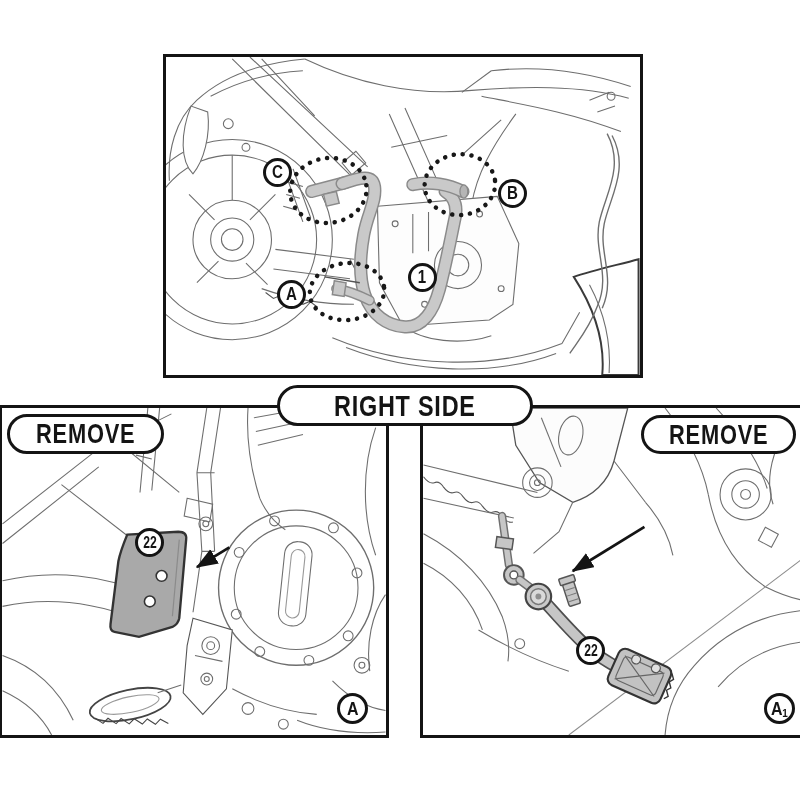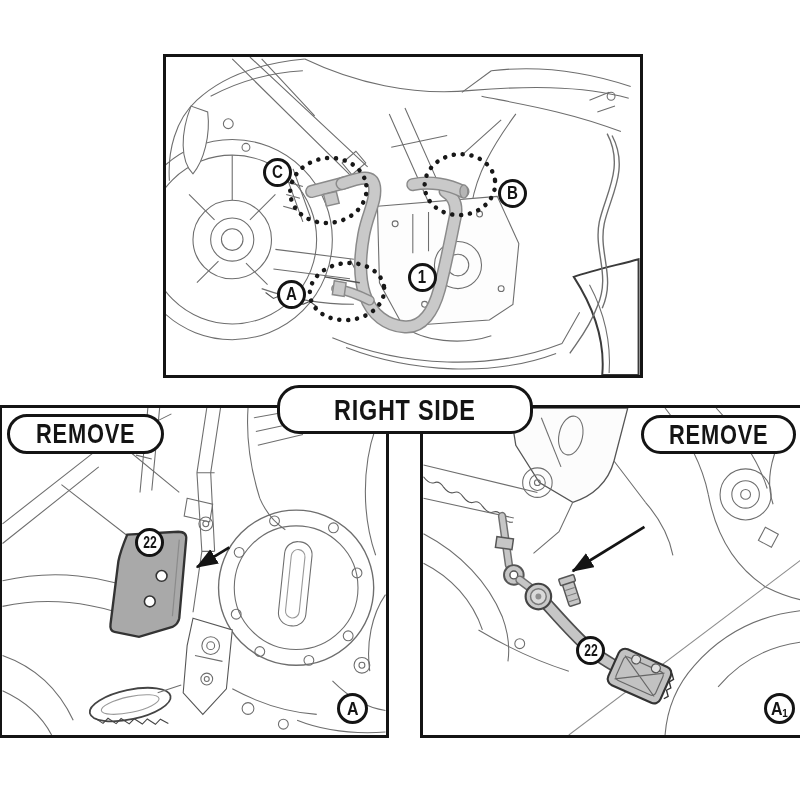--- a/index.html
+++ b/index.html
@@ -6,21 +6,21 @@
   .page{position:relative;width:800px;height:800px;background:#ffffff;overflow:hidden;
         font-family:"Liberation Sans",sans-serif;}
   .panel{position:absolute;background:#ffffff;border:3px solid #141414;box-sizing:border-box;z-index:1;overflow:hidden;}
   #panel-top{left:163px;top:54px;width:480px;height:324px;}
   #panel-bl{left:-1px;top:405px;width:390px;height:333px;}
   #panel-br{left:420px;top:405px;width:388px;height:333px;}
   .panel svg{display:block;width:100%;height:100%;}
   .pill{position:absolute;background:#ffffff;border:3px solid #141414;border-radius:22px;
         display:flex;align-items:center;justify-content:center;box-sizing:border-box;z-index:6;}
   .pill span{display:inline-block;font-weight:700;transform:scaleX(0.78);letter-spacing:1px;color:#141414;white-space:nowrap;}
-  #pill-right-side{left:277px;top:385px;width:256px;height:49px;}
+  #pill-right-side{left:277px;top:385px;width:256px;height:41px;}
   #pill-right-side span{font-size:30px;}
   #pill-remove-left{left:7px;top:414px;width:157px;height:40px;}
   #pill-remove-right{left:641px;top:415px;width:155px;height:39px;}
   .pill.remove span{font-size:28px;}
   .badge{position:absolute;background:#ffffff;border:3px solid #141414;border-radius:50%;
          display:flex;align-items:center;justify-content:center;box-sizing:border-box;z-index:5;color:#141414;}
   .badge span{display:inline-block;font-weight:700;transform:scaleX(0.84);}
   .badge.sz29{width:29px;height:29px;}
   .badge.sz31{width:31px;height:31px;}
   .badge.sz29 span{font-size:18px;}

